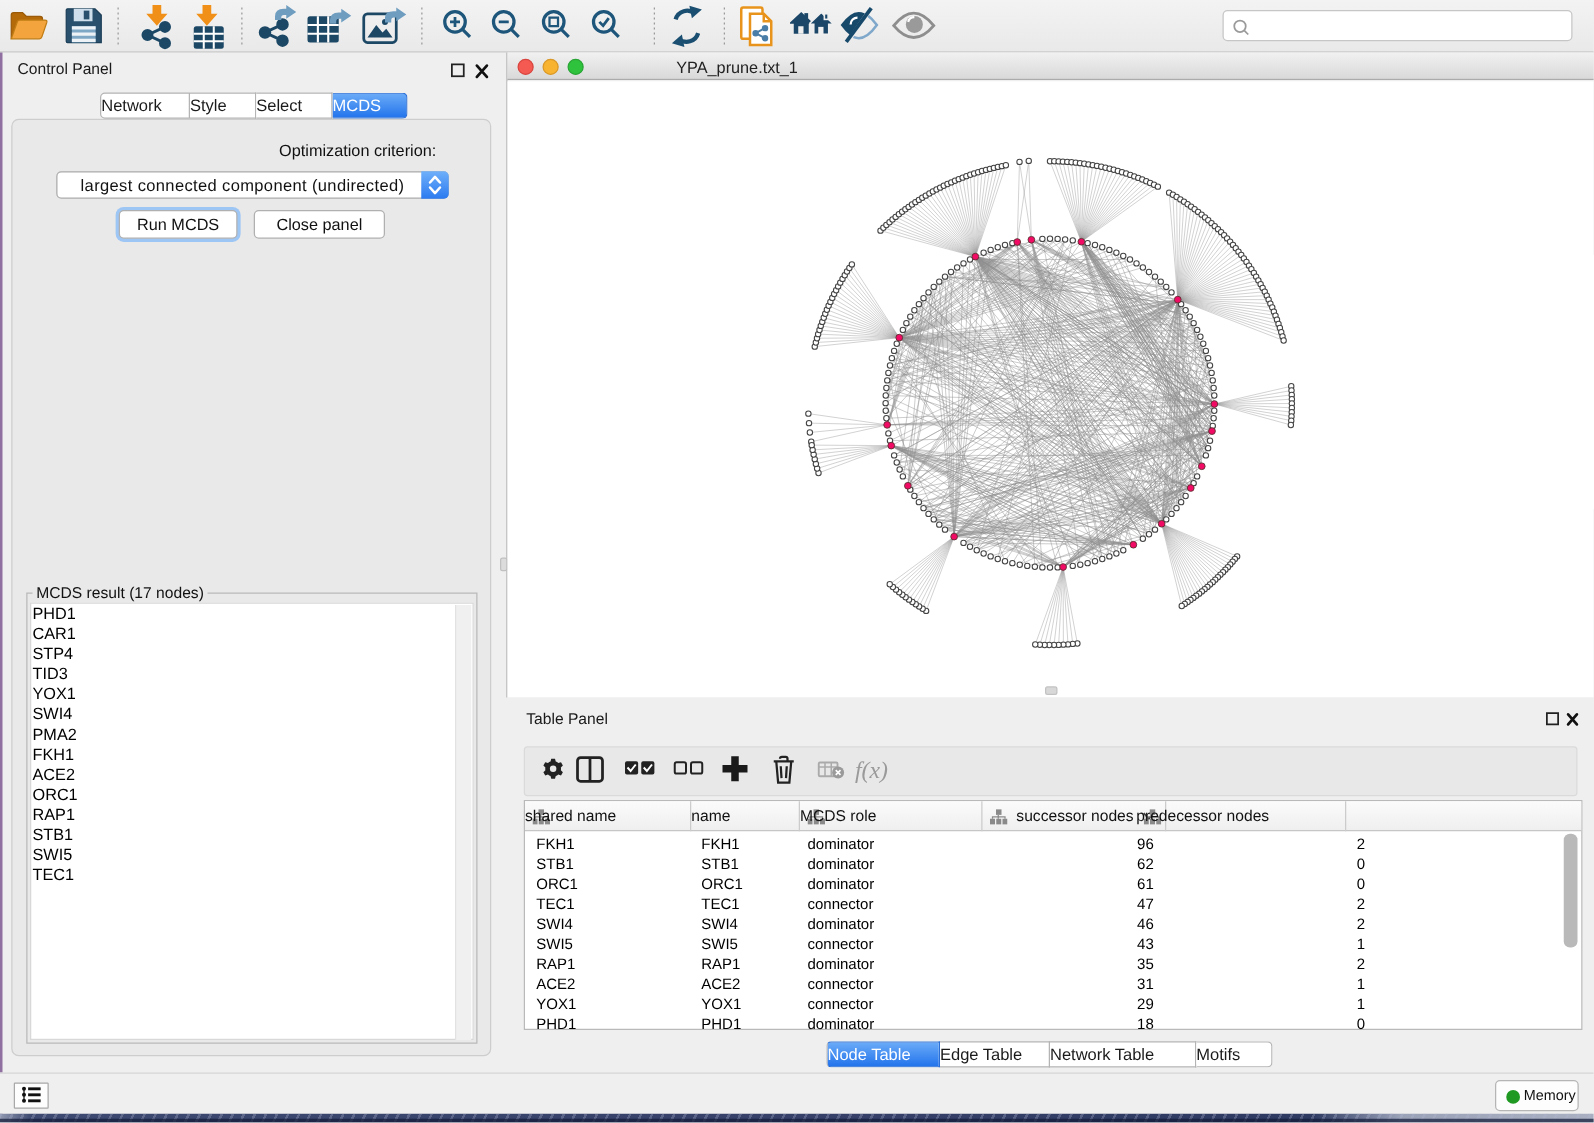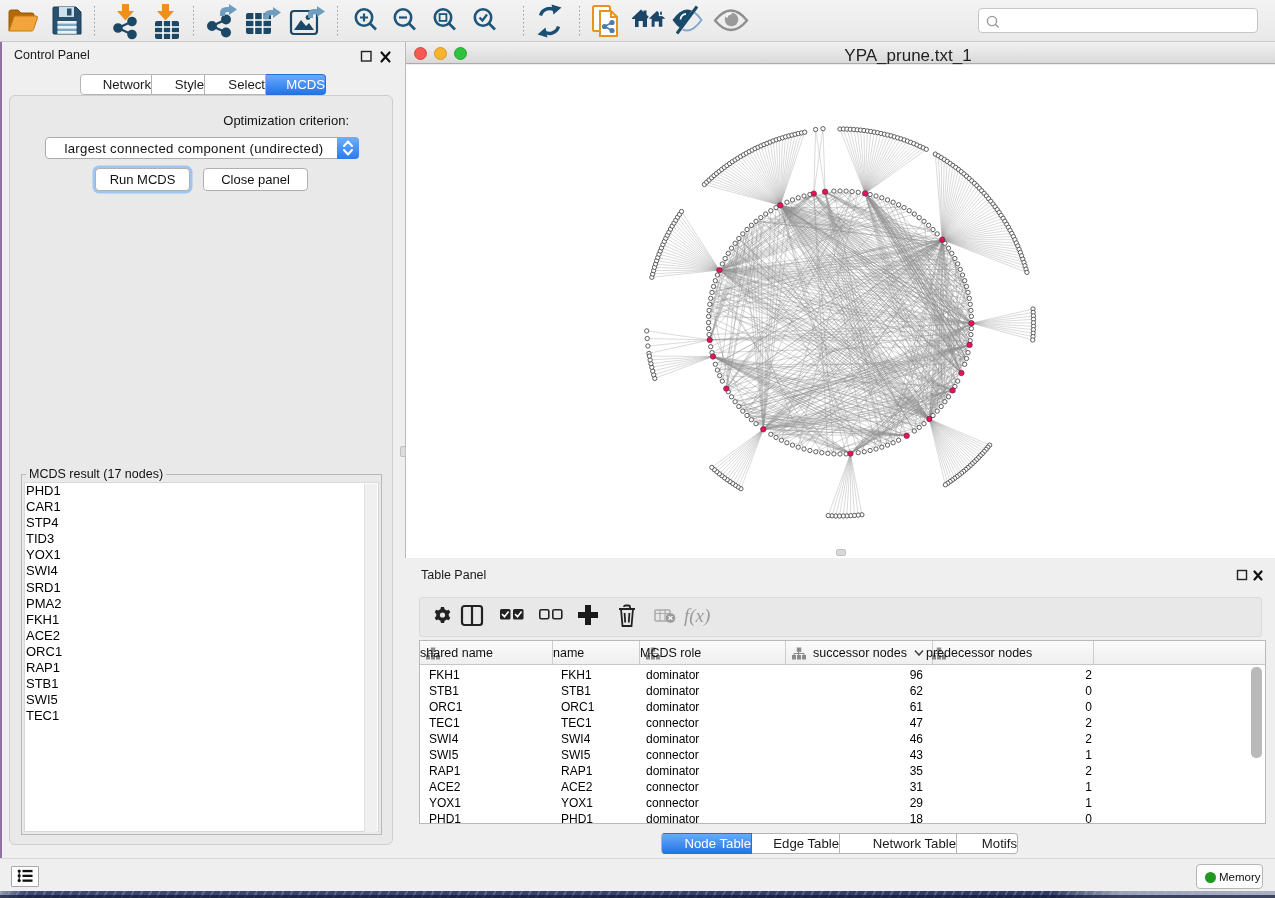--- a/index.html
+++ b/index.html
@@ -6,21 +6,21 @@
 .abs{position:absolute}
 #wall{left:0;top:891px;width:1275px;height:7px;background:repeating-linear-gradient(115deg,rgba(175,182,208,.30) 0 2px,rgba(0,0,0,0) 2px 8px),linear-gradient(90deg,#9098b0 0,#3d4970 25px,#353f68 720px,#2e3a62 1050px,#9aa2b8 1120px,#aab0c2 1275px)}
 #wall2{position:absolute;left:0;bottom:0;width:100%;height:3px;background:rgba(18,26,56,.72)}
 #ledge{left:0;top:42px;width:2px;height:849px;background:#9070a0}
 #toolbar{left:0;top:0;width:1275px;height:42px;background:linear-gradient(#f3f3f3,#e9e9e9);border-bottom:1px solid #c9c9c9}
 #search{left:978px;top:8px;width:280px;height:25px;background:#fff;border:1px solid #c6c6c6;border-radius:4px}
 #search svg{position:absolute;left:6px;top:5px}
 
 #cp-title{left:14px;top:48px;font-size:12.5px;color:#1a1a1a}
 #cp-pane{left:9px;top:95px;width:384px;height:750px;background:#e9e9e9;border:1px solid #cdcdcd;border-radius:6px}
-.tabrow{position:absolute;display:flex;height:21px;font-size:13.2px;line-height:19px;text-align:right;color:#1a1a1a}
+.tabrow{position:absolute;display:flex;height:21px;font-size:13.2px;line-height:19px;text-align:left;color:#1a1a1a}
 .tabrow .tb{background:#fff;border:1px solid #b4b4b4;border-left:none;padding:0}
 .tabrow .tb:first-child{border-left:1px solid #b4b4b4;border-radius:4px 0 0 4px}
 .tabrow .tb:last-child{border-radius:0 4px 4px 0}
 .tabrow .sel{background:linear-gradient(#6aabf8,#2374ec);color:#fff;border-color:#2a6fd8}
 #cptabs{left:80px;top:74px}
 #optlab{left:9px;top:113px;width:340px;text-align:right;font-size:13px;color:#111}
 #dropd{left:45px;top:137px;width:314px;height:22px;background:#fff;border:1px solid #ababab;border-radius:4px}
 #dropd .txt{position:absolute;left:0;top:3px;width:296px;text-align:center;font-size:13.2px;letter-spacing:0.3px;color:#111}
 #dropd .btn{position:absolute;right:-1px;top:-1px;width:22px;height:22px;border-radius:0 4px 4px 0;background:linear-gradient(#6fb0fa,#2b7af0)}
 .btnw{position:absolute;height:23px;background:#fff;border:1px solid #b0b0b0;border-radius:4px;font-size:13px;color:#111;text-align:center;line-height:21px}
@@ -29,21 +29,21 @@
 #fieldset{left:21px;top:474px;width:361px;height:361px;border:1px solid #b9b9b9}
 #fieldlab{left:26px;top:467px;background:#e9e9e9;padding:0 3px;font-size:12.5px;color:#111}
 #mlist{left:24px;top:482px;width:355px;height:350px;background:#fff;border:1px solid #d8d8d8;font-size:13px;color:#000}
 #mlist .it{padding-left:1px;height:16.1px;line-height:16.3px}
 #mtrack{right:1px;top:1px;width:13px;height:348px;position:absolute;background:#f0f0f0;border-left:1px solid #e2e2e2}
 
 #vsplit{left:405px;top:42px;width:1px;height:516px;background:#b9b9b9}
 #vgrip{left:400px;top:446px;width:6px;height:11px;background:#dcdcdc;border:1px solid #c0c0c0;border-radius:2px}
 
 #nwtitle{left:406px;top:42px;width:869px;height:22px;background:linear-gradient(#f1f1f1,#d9d9d9);border-bottom:1px solid #ababab}
-#nwtitle .t{position:absolute;left:135px;width:734px;top:4px;text-align:center;font-size:17px;color:#222}
+#nwtitle .t{position:absolute;left:135px;width:734px;top:4px;font-size:13px;color:#222}
 .tl{position:absolute;top:47px;width:13px;height:13px;border-radius:50%}
 #canvas{left:406px;top:65px;width:869px;height:493px;background:#fff}
 #hgrip{left:836px;top:549px;width:10px;height:7px;background:#d8d8d8;border:1px solid #c2c2c2;border-radius:2px}
 
 #tp{left:406px;top:558px;width:869px;height:333px;background:#efefef}
 #tp-title{left:421px;top:568px;font-size:12.5px;color:#1a1a1a}
 #tbar{left:419px;top:597px;width:843px;height:40px;background:#e8e8e8;border:1px solid #dadada;border-radius:3px}
 #tbl{left:419px;top:640px;width:847px;height:184px;background:#fff;border:1px solid #b9b9b9}
 #thead{position:absolute;left:0;top:0;width:845px;height:24px;background:linear-gradient(#fbfbfb,#efefef);border-bottom:1px solid #c6c6c6;font-size:12.5px;color:#111}
 .hcell{position:absolute;top:0;height:24px;border-right:1px solid #cccccc}
@@ -226,21 +226,20 @@
 <div class="btnw" id="closeb">Close panel</div>
 <div class="abs" id="fieldset"></div>
 <div class="abs" id="fieldlab">MCDS result (17 nodes)</div>
 <div class="abs" id="mlist">
 <div class="it">PHD1</div>
     <div class="it">CAR1</div>
     <div class="it">STP4</div>
     <div class="it">TID3</div>
     <div class="it">YOX1</div>
     <div class="it">SWI4</div>
-    <div class="it">SRD1</div>
     <div class="it">PMA2</div>
     <div class="it">FKH1</div>
     <div class="it">ACE2</div>
     <div class="it">ORC1</div>
     <div class="it">RAP1</div>
     <div class="it">STB1</div>
     <div class="it">SWI5</div>
     <div class="it">TEC1</div>
 <div id="mtrack"></div>
 </div>
@@ -671,21 +670,21 @@
             <rect x="5" y="8" width="4" height="4.5"></rect>
             <rect x="10" y="8" width="4" height="4.5"></rect>
             <path d="M6.6 4.9 V6.5 M2 8 V6.5 H12 V8 M6.6 6.5 V8" stroke="#8a8a8a" stroke-width="1" fill="none"></path>
           </g>
         </svg>
         <div class="htxt" style="left:24px;width:100px;text-align:center">successor nodes</div>
         <svg style="position:absolute;right:8px;top:8px" width="10" height="8" xmlns="http://www.w3.org/2000/svg">
           <path d="M1 1.5 L5 6 L9 1.5" fill="none" stroke="#444" stroke-width="1.5"></path>
         </svg>
       </div>
-<div class="hcell" style="left:506px;width:168px">
+<div class="hcell" style="left:489px;width:168px">
         <svg class="hic" width="14" height="13" xmlns="http://www.w3.org/2000/svg">
           <g fill="#8a8a8a">
             <rect x="4.8" y="0.5" width="4.4" height="4.4"></rect>
             <rect x="0" y="8" width="4" height="4.5"></rect>
             <rect x="5" y="8" width="4" height="4.5"></rect>
             <rect x="10" y="8" width="4" height="4.5"></rect>
             <path d="M6.6 4.9 V6.5 M2 8 V6.5 H12 V8 M6.6 6.5 V8" stroke="#8a8a8a" stroke-width="1" fill="none"></path>
           </g>
         </svg>
         <div class="htxt">predecessor nodes</div>

